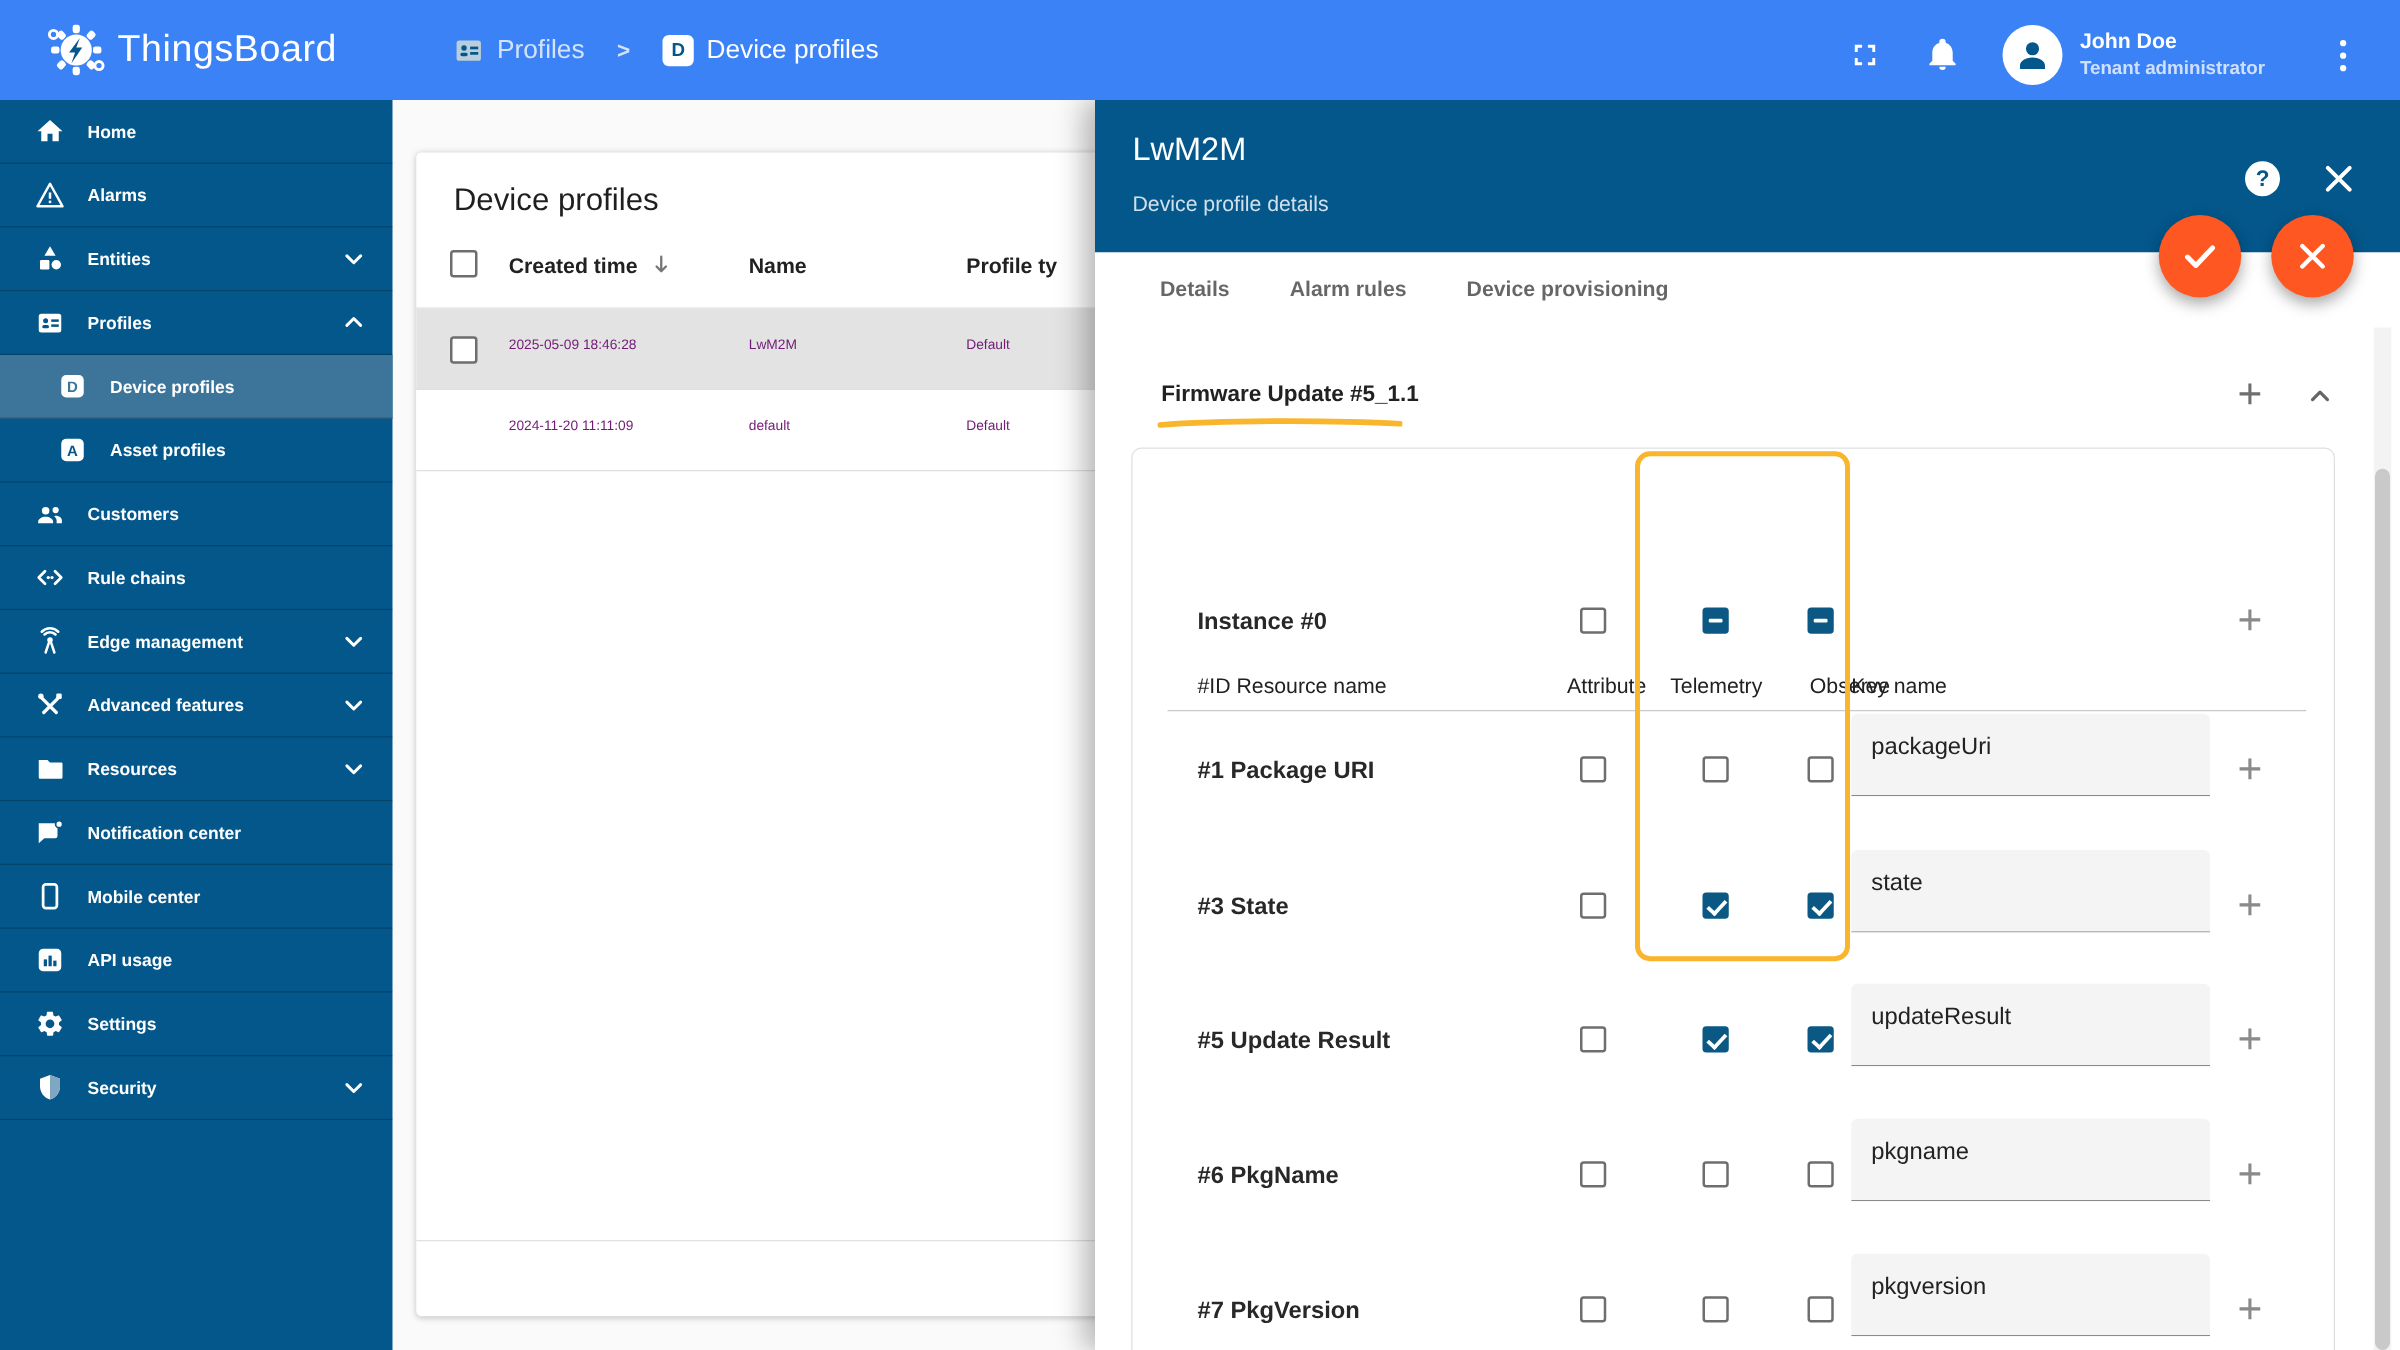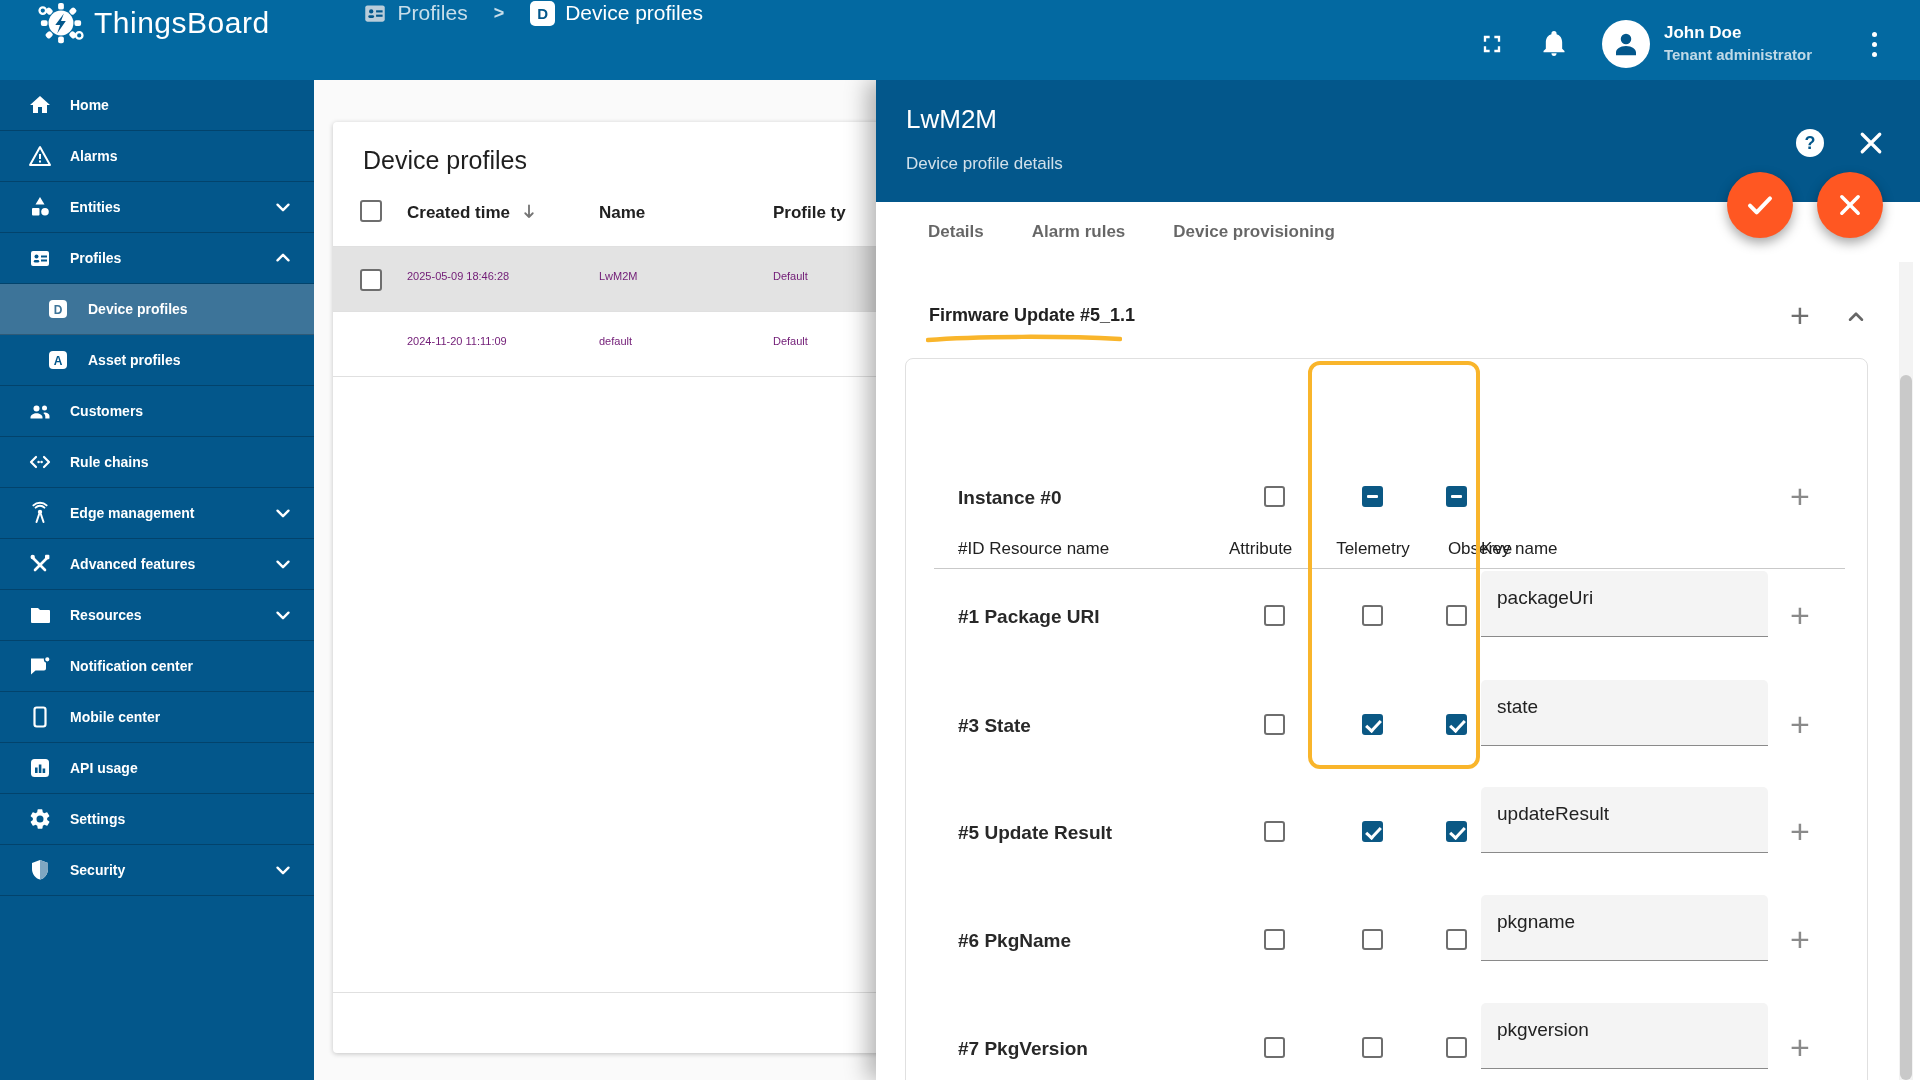--- a/index.html
+++ b/index.html
@@ -2,21 +2,21 @@
 <html><head>
 <meta charset="utf-8">
 <style>
   * { margin:0; padding:0; box-sizing:border-box; }
   html,body { width:1920px; height:1080px; overflow:hidden;
     font-family:"Liberation Sans", sans-serif; background:#fafafa; }
   .app { position:relative; width:1920px; height:1080px; }
 
   
   .topbar { position:absolute; left:0; top:0; width:1920px; height:80px;
-    background:#0369a1; display:flex; align-items:flex-start; z-index:40; color:#fff; }
+    background:#3b82f6; display:flex; align-items:center; z-index:40; color:#fff; }
   .logo-wrap { display:flex; align-items:center; margin-left:38px; }
   .logo-svg { width:46px; height:46px; }
   .app-name { font-size:30px; font-weight:400; color:#fff; margin-left:10px; letter-spacing:.5px; }
   .crumbs { display:flex; align-items:center; margin-left:92px; }
   .crumb { display:flex; align-items:center; font-size:21px; color:rgba(255,255,255,.78); }
   .crumb.active { color:#fff; }
   .crumb .cicon { margin-right:10px; display:flex; }
   .crumb-sep { margin:0 26px; font-size:18px; font-weight:700; color:rgba(255,255,255,.78); }
   .d-chip { width:25px; height:25px; background:#fff; border-radius:5px; color:#03578b;
     font-size:15px; font-weight:700; display:flex; align-items:center; justify-content:center; }
@@ -91,21 +91,21 @@
     font-weight:300; color:#6f6f6f; line-height:30px; text-align:center; cursor:pointer; }
   .sec-collapse { position:absolute; left:967px; top:42px; width:26px; height:26px; cursor:pointer; }
 
   .inner-card { position:absolute; left:29px; top:96px; width:963px; height:740px;
     border:1px solid #e0e0e0; border-radius:8px; background:#fff; }
 
   .res-row { position:absolute; left:0; width:100%; height:0; }
   .res-label { position:absolute; left:82px; top:-10px; font-size:19px; font-weight:700;
     color:#282828; white-space:nowrap; }
   .colhead { position:absolute; font-size:17px; font-weight:400; color:#212121; top:-10px; white-space:nowrap; }
-  .ch-res { left:82px; } .ch-attr { left:353px; width:88px; text-align:left; }
+  .ch-res { left:82px; } .ch-attr { left:353px; width:88px; text-align:right; }
   .ch-tel { left:453px; width:88px; text-align:center; } .ch-obs { left:560px; width:88px; text-align:center; }
   .ch-key { left:605px; }
   .head-divider { position:absolute; left:58px; top:206px; width:911px; border-top:1px solid #c9c9c9; }
 
   .cb { position:absolute; top:-11px; width:21px; height:21px; border:2px solid #6e6e6e;
     border-radius:3px; background:#fff; cursor:pointer; }
   .cb-a { left:388px; } .cb-t { left:486px; } .cb-o { left:570px; }
   .cb[data-state="checked"], .cb[data-state="indeterminate"] { background:#0b5884; border-color:#0b5884; }
   .cb[data-state="checked"]::after { content:""; position:absolute; left:5px; top:1px; width:6px;
     height:12px; border:solid #fff; border-width:0 3px 3px 0; transform:rotate(43deg); }

